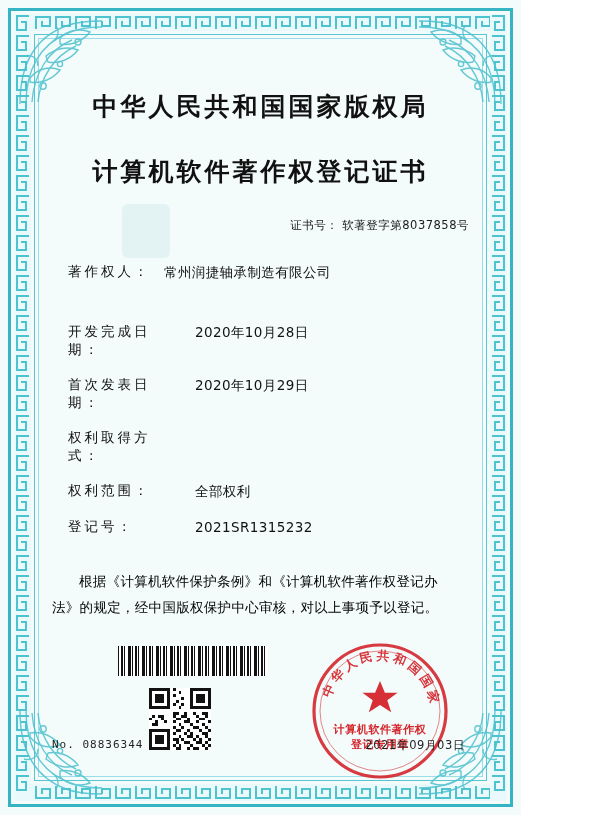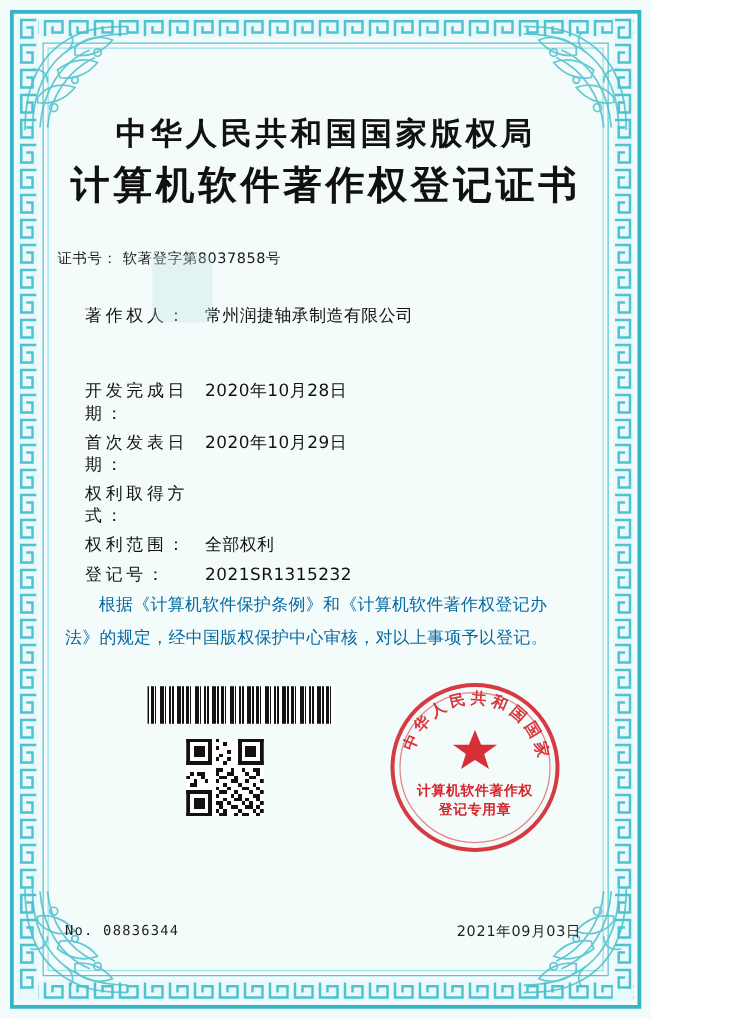--- a/index.html
+++ b/index.html
@@ -89,27 +89,27 @@
     color: #111111;
     font-family: "DejaVu Serif", serif;
     font-weight: bold;
     letter-spacing: 3px;
   }
   .title-main {
     font-size: 25px;
     margin-top: 38px;
   }
   .title-sub {
-    font-size: 31px;
-    margin-top: 4px;
+    font-size: 25px;
+    margin-top: 32px;
   }
 
   .cert-no {
     margin-top: 30px;
-    text-align: left;
+    text-align: right;
     font-size: 11.5px;
     color: #1a1a1a;
     padding-right: 6px;
     letter-spacing: 0.5px;
   }
 
   .field {
     display: flex;
     align-items: flex-start;
     margin-top: 19px;
@@ -126,26 +126,27 @@
   .field .value {
     flex: 1;
     line-height: 1.45;
     letter-spacing: 0.4px;
   }
 
   .block-1 { margin-top: 16px; }
   .block-2 { margin-top: 30px; }
   .block-3 { margin-top: 40px; }
 
-  .field.tight { margin-top: 5px; }
+  .field.tight { margin-top: 17px; gap: 31px; }
 
   .paragraph {
+    margin-top: 30px;
     font-size: 13.5px;
     line-height: 1.95;
-    color: #0369a1;
+    color: #000000;
     text-indent: 27px;
     padding: 0 10px 0 6px;
     letter-spacing: 0.3px;
   }
 
   
   .codes {
     position: relative;
     margin-top: 26px;
     height: 118px;

